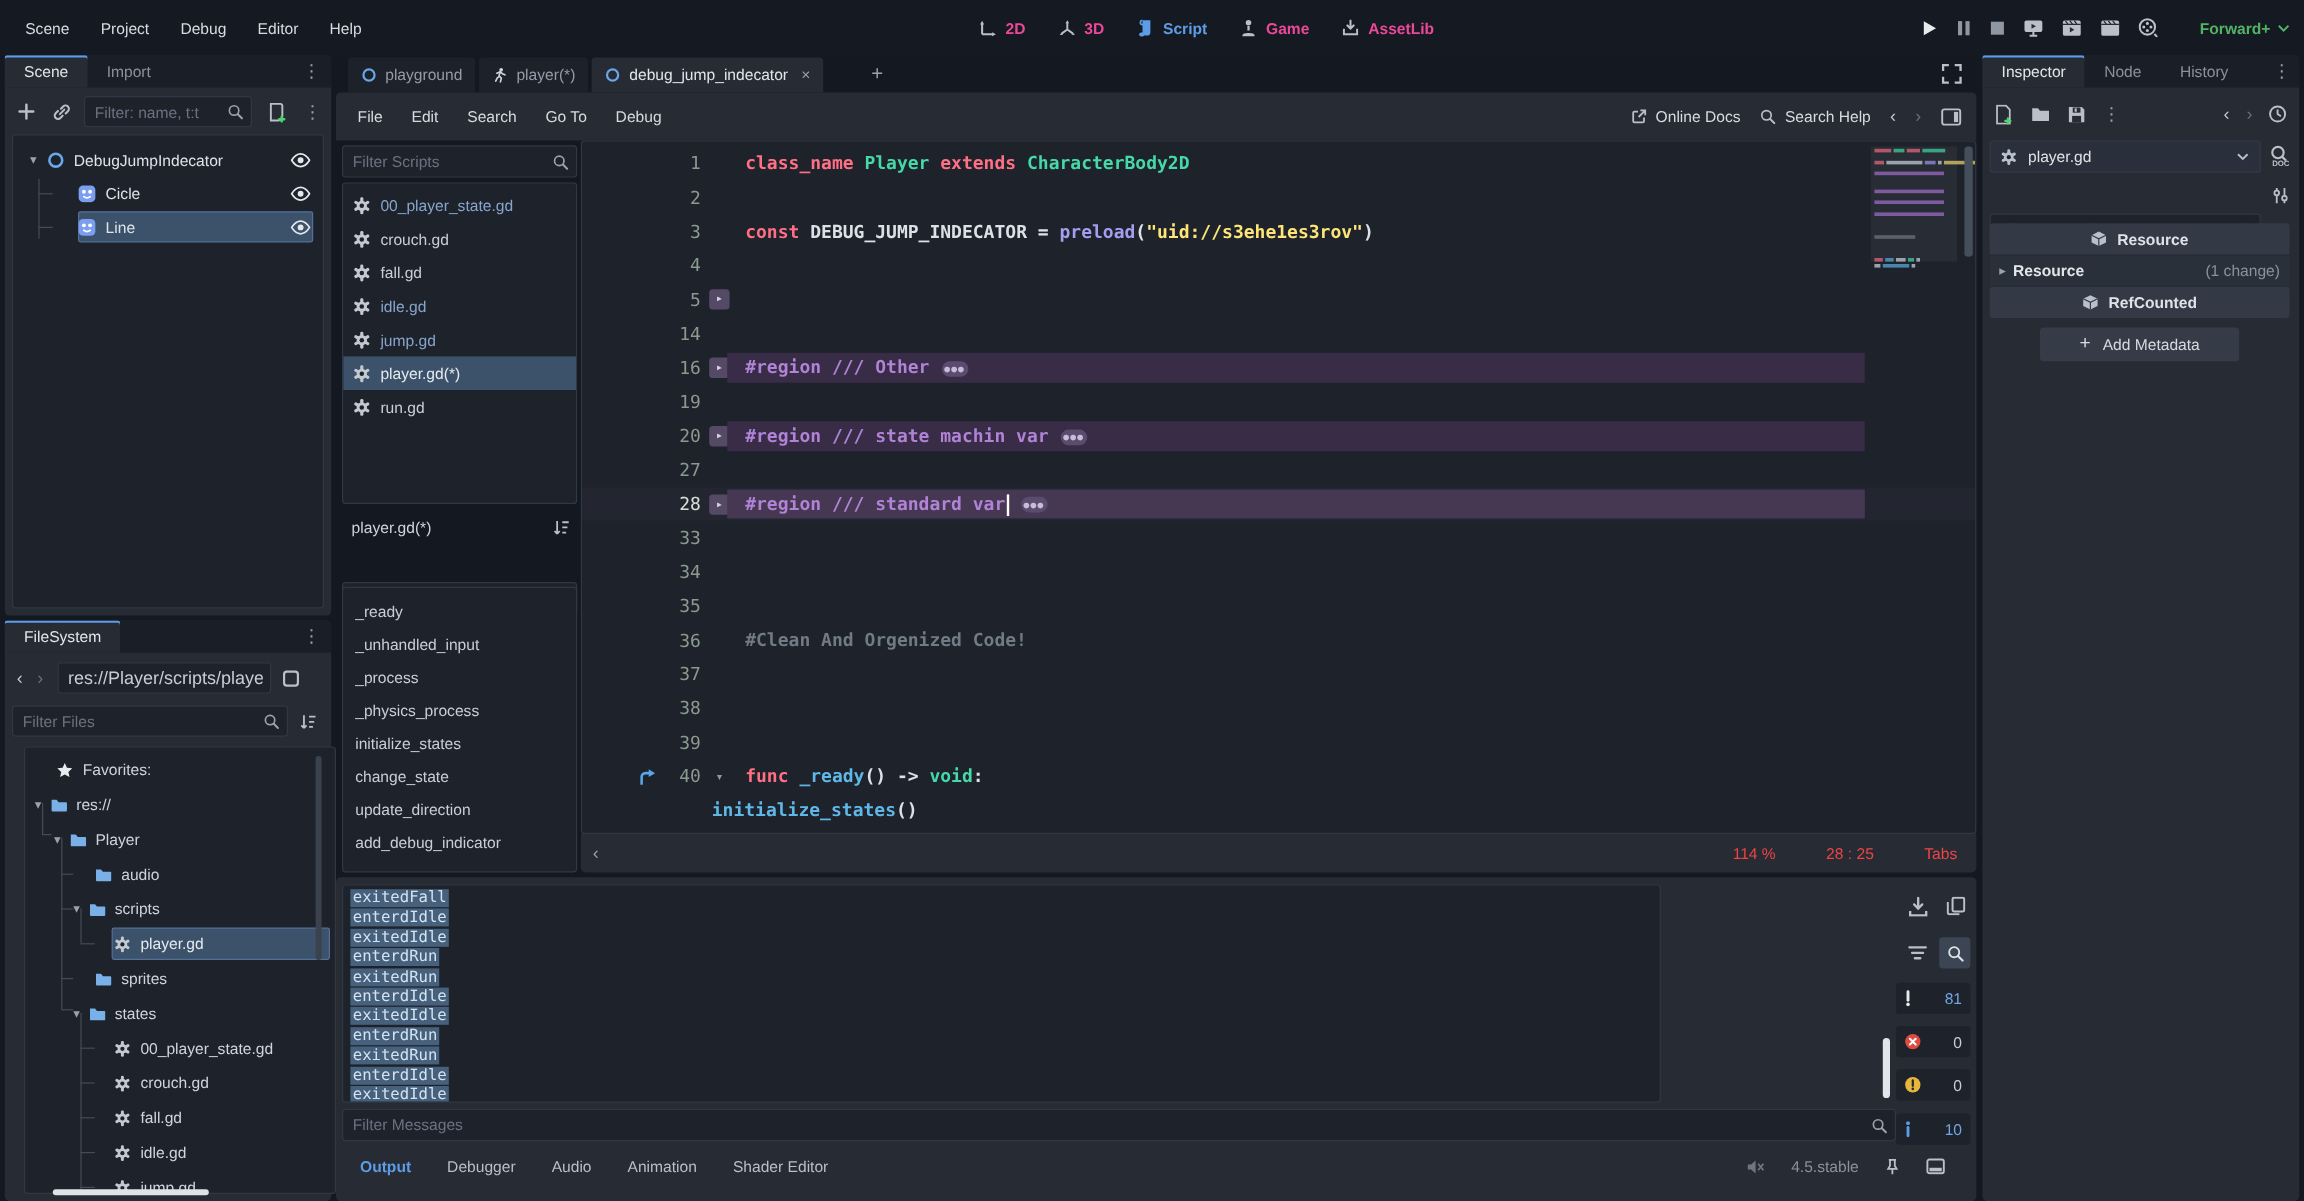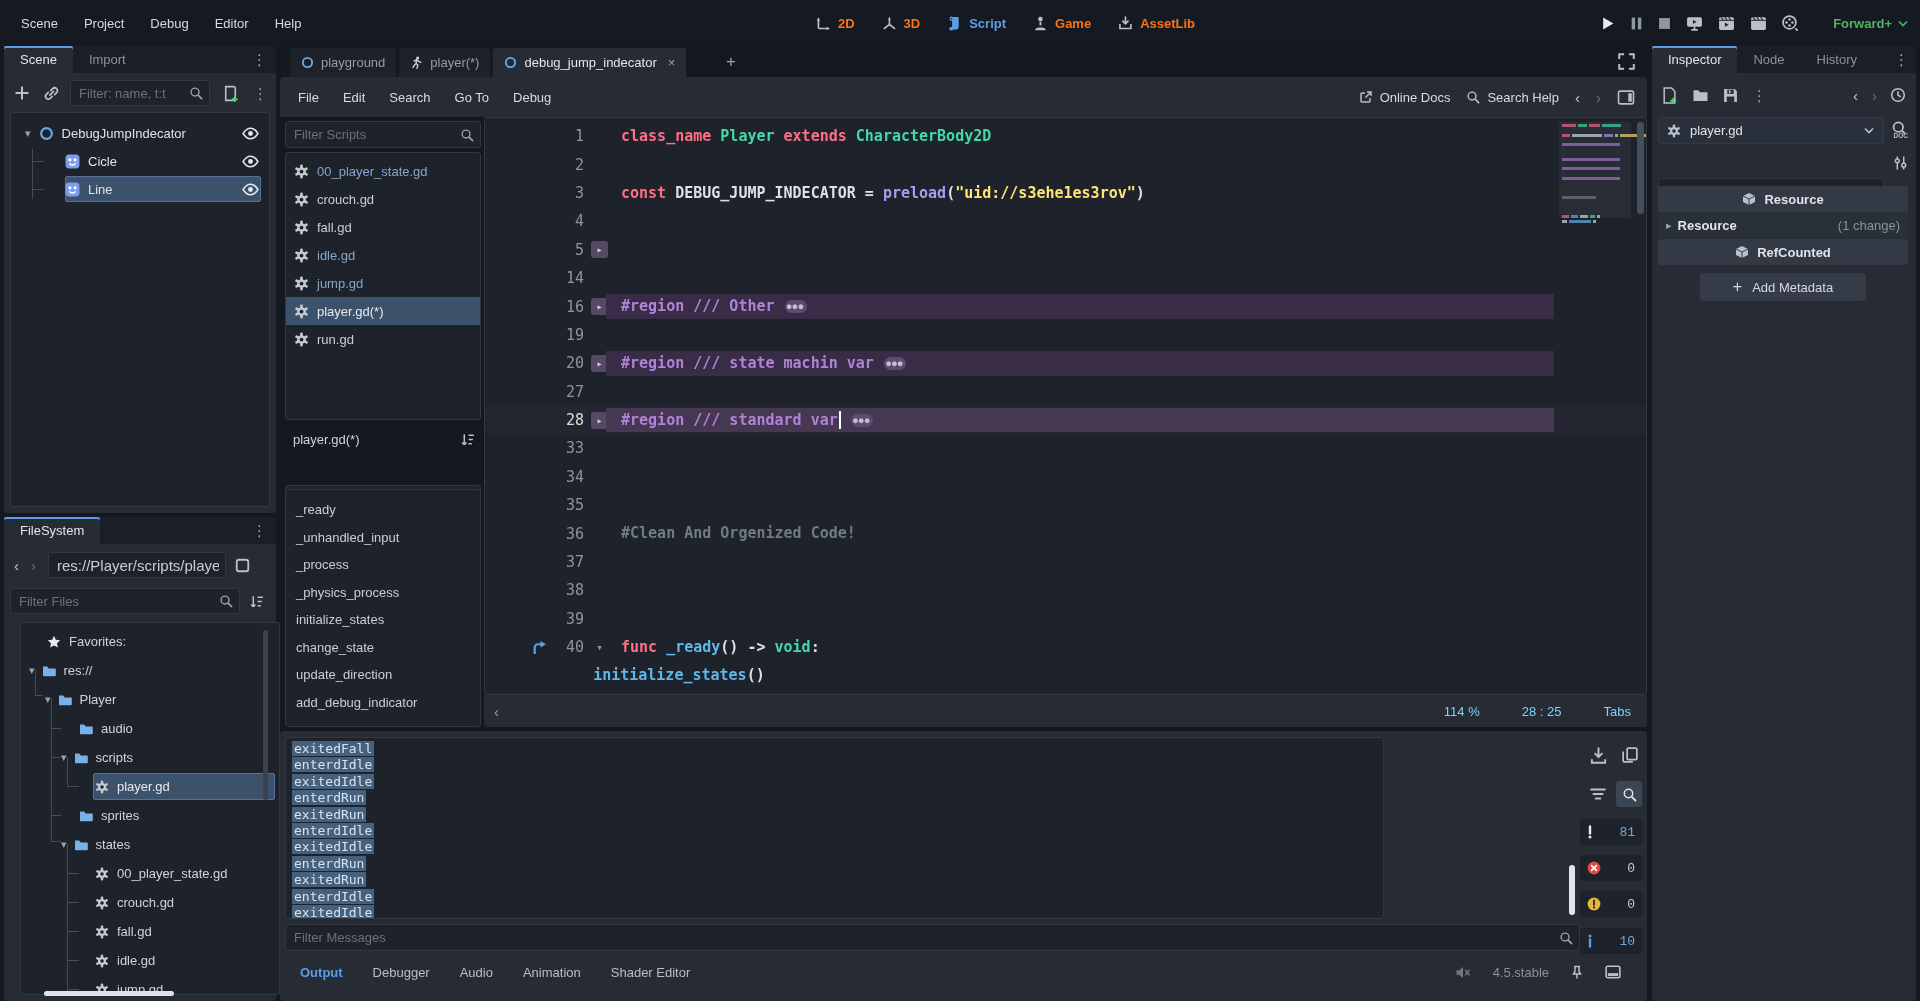--- a/index.html
+++ b/index.html
@@ -17,21 +17,21 @@
   .dtab.active{background:#262b34;color:#e2e6ea;box-shadow:inset 0 2px 0 #5d9ce6;border-radius:2px 2px 0 0;}
   
   .fld{position:relative;display:flex;align-items:center;}
   .fld input{width:100%;height:100%;background:#1d222b;border:1px solid #313843;border-radius:3px;
        color:#c8cdd4;font-family:inherit;font-size:13px;padding:0 26px 0 8px;box-sizing:border-box;outline:none;}
   .fld input::placeholder{color:#6a7280;}
   .fld .mag{position:absolute;right:7px;width:14px;height:14px;color:#9aa2ac;}
   
   #menubar{left:0;top:0;width:1920px;height:46px;background:#151a22;}
   .menu-item{display:inline-flex;align-items:center;height:46px;padding:0 13px;color:#d7dbe0;}
-  .ctx-item{display:inline-flex;align-items:center;gap:7px;color:#f97316;font-weight:bold;}
+  .ctx-item{display:inline-flex;align-items:center;gap:7px;color:#ec4899;font-weight:bold;}
   .ctx-item.active{color:#5d9ce6;}
   .ctx-item.active .ic{color:#5d9ce6;}
   
   .trow{position:absolute;left:0;right:0;display:flex;align-items:center;height:28px;}
   .trow .sel-bg{position:absolute;top:1px;bottom:1px;background:#3c526a;border-radius:2px;border:1px solid #54719c;}
   .guide{position:absolute;background:#454c57;}
   .srow{display:flex;align-items:center;height:28px;padding-left:8px;gap:8px;color:#c9ced6;}
   .srow.hl{color:#86a5cc;}
   .srow.selected{background:#3c526a;color:#e6eaee;}
   .mrow{display:flex;align-items:center;height:27.5px;padding-left:10px;color:#c9ced6;}
@@ -54,21 +54,21 @@
         font-size:8px;line-height:13px;text-align:center;vertical-align:middle;margin-left:10px;letter-spacing:1px;}
   .caret{display:inline-block;width:2px;height:18px;background:#fff;vertical-align:middle;margin-left:1px;}
   .tk-k{color:#ff7085}.tk-t{color:#45d8a8}.tk-n{color:#dce1e8}.tk-f{color:#5fb8e8}
   .tk-s{color:#ffe478}.tk-p{color:#a39ff0}.tk-c{color:#717b85}.tk-r{color:#b083d6}
   
   .omsg{font-family:"DejaVu Sans Mono","Liberation Mono",monospace;font-size:13px;line-height:16.4px;white-space:pre;}
   .omsg span{background:#47617c;color:#d2e4f2;padding:0 2px;}
   .btab{color:#b8bfc8;padding:0 2px;}
   .btab.active{color:#5d9ce6;font-weight:bold;}
   .badge{position:absolute;width:62px;height:26px;background:#1d222b;border-radius:3px;
-         display:flex;align-items:center;padding:0 7px;box-sizing:border-box;gap:17px;font-family:Liberation Mono, monospace;}
+         display:flex;align-items:center;padding:0 7px;box-sizing:border-box;gap:17px;}
   .badge .cnt{margin-left:auto;color:#c8cdd4;}
   .badge .cnt.acc{color:#6fa8e0;}
   
   .ihdr{display:flex;align-items:center;justify-content:center;gap:8px;background:#333a46;font-weight:bold;color:#dfe3e8;}
   .chev{font-size:11px;color:#9aa2ac;}
 </style>
 </head>
 <body>
 
 <div id="root">
@@ -907,21 +907,21 @@
         <div style="position:absolute;left:31.1px;top:93.2px;width:5.2px;height:3px;background:#3aa382;"></div>
         <div style="position:absolute;left:38.300000000000004px;top:93.2px;width:3px;height:3px;background:#9aa2ac;"></div>
         <div style="position:absolute;left:3px;top:98px;width:5.2px;height:3px;background:#9aa2ac;"></div>
         <div style="position:absolute;left:10.2px;top:98px;width:22.1px;height:3px;background:#4a85ab;"></div>
         <div style="position:absolute;left:34.3px;top:98px;width:3px;height:3px;background:#9aa2ac;"></div>
       </div>
     <div class="abs" style="left:1152px;top:4px;width:7px;height:92px;background:#454e5b;border-radius:3px;"></div>
   </div>
   <div class="abs panel" style="left:484px;top:695px;width:1163px;height:32px;border-radius:0 0 4px 4px;display:flex;align-items:center;">
     <span style="margin-left:10px;color:#9aa2ac;font-size:15px;">‹</span>
-    <div style="margin-left:auto;margin-right:16px;display:flex;gap:42px;color:#7dd3fc;">
+    <div style="margin-left:auto;margin-right:16px;display:flex;gap:42px;color:#ef4444;">
       <span>114 %</span>
       <span>28 : 25</span>
       <span>Tabs</span>
     </div>
   </div>
 
   <div class="abs panel" style="left:280px;top:731px;width:1367px;height:270px;">
     <div class="abs well" id="output-list" style="left:5px;top:6px;width:1099px;height:182px;padding:3px 0 0 6px;overflow:hidden;">
         <div class="omsg"><span>exitedFall</span></div>
         <div class="omsg"><span>enterdIdle</span></div>

